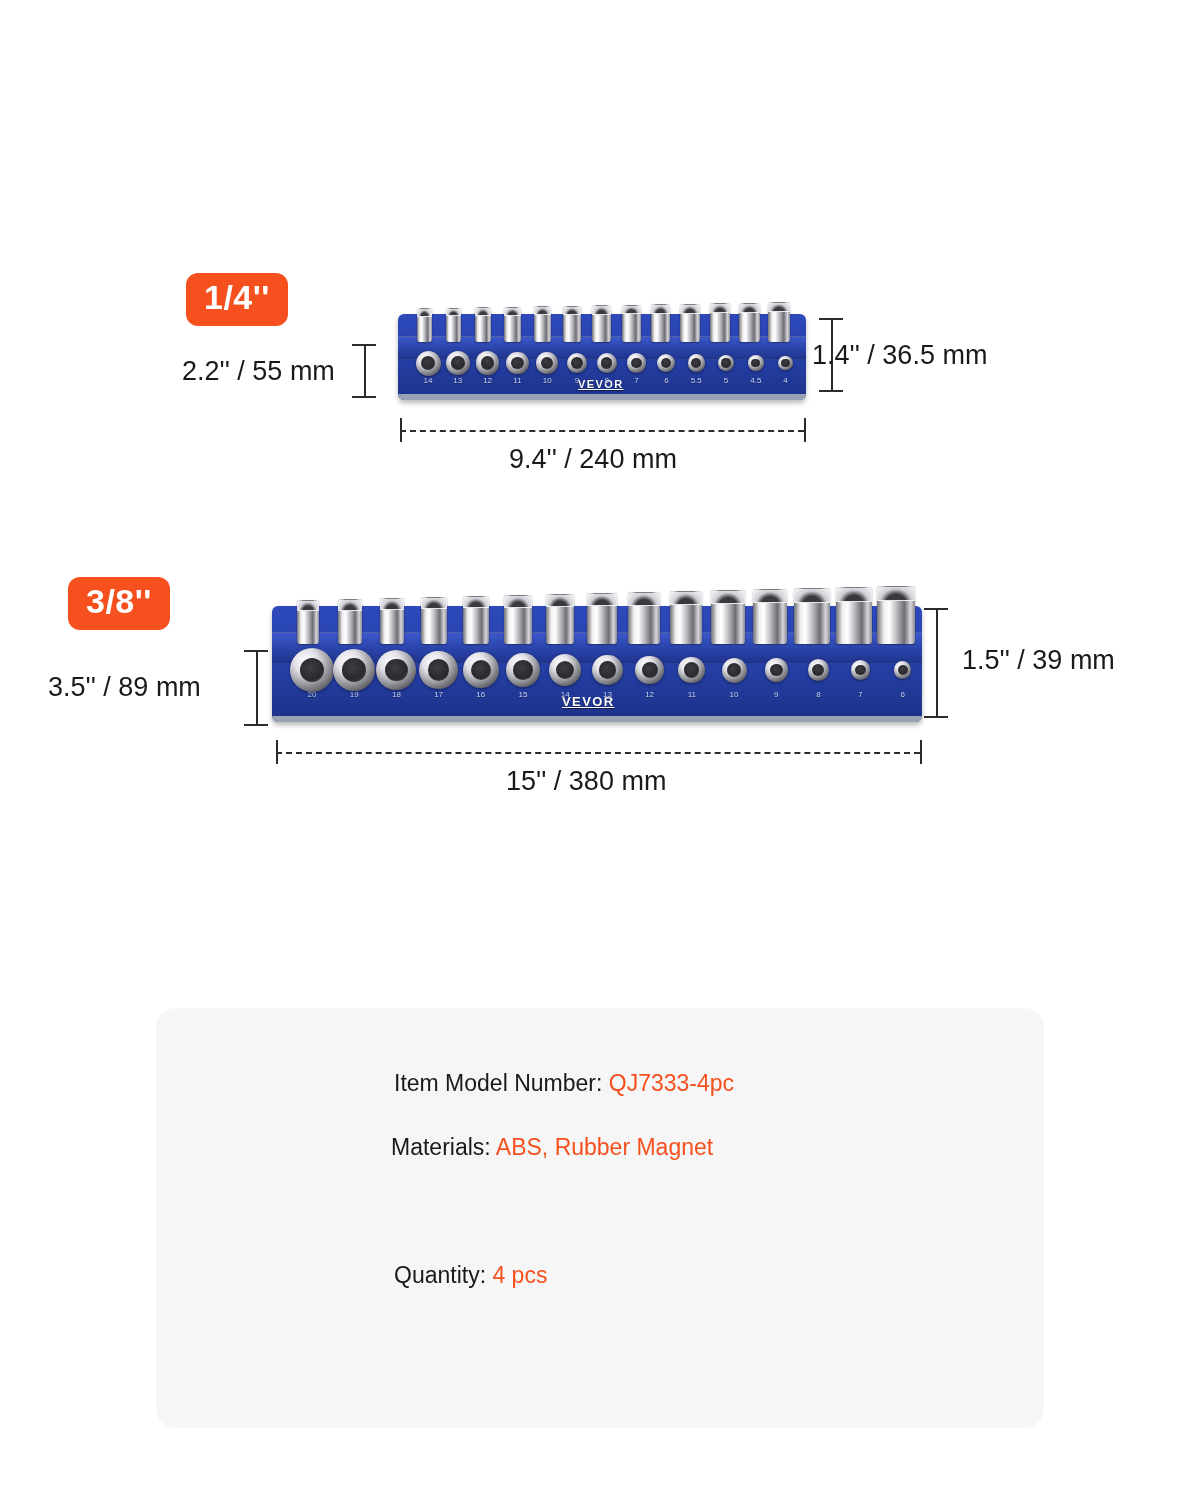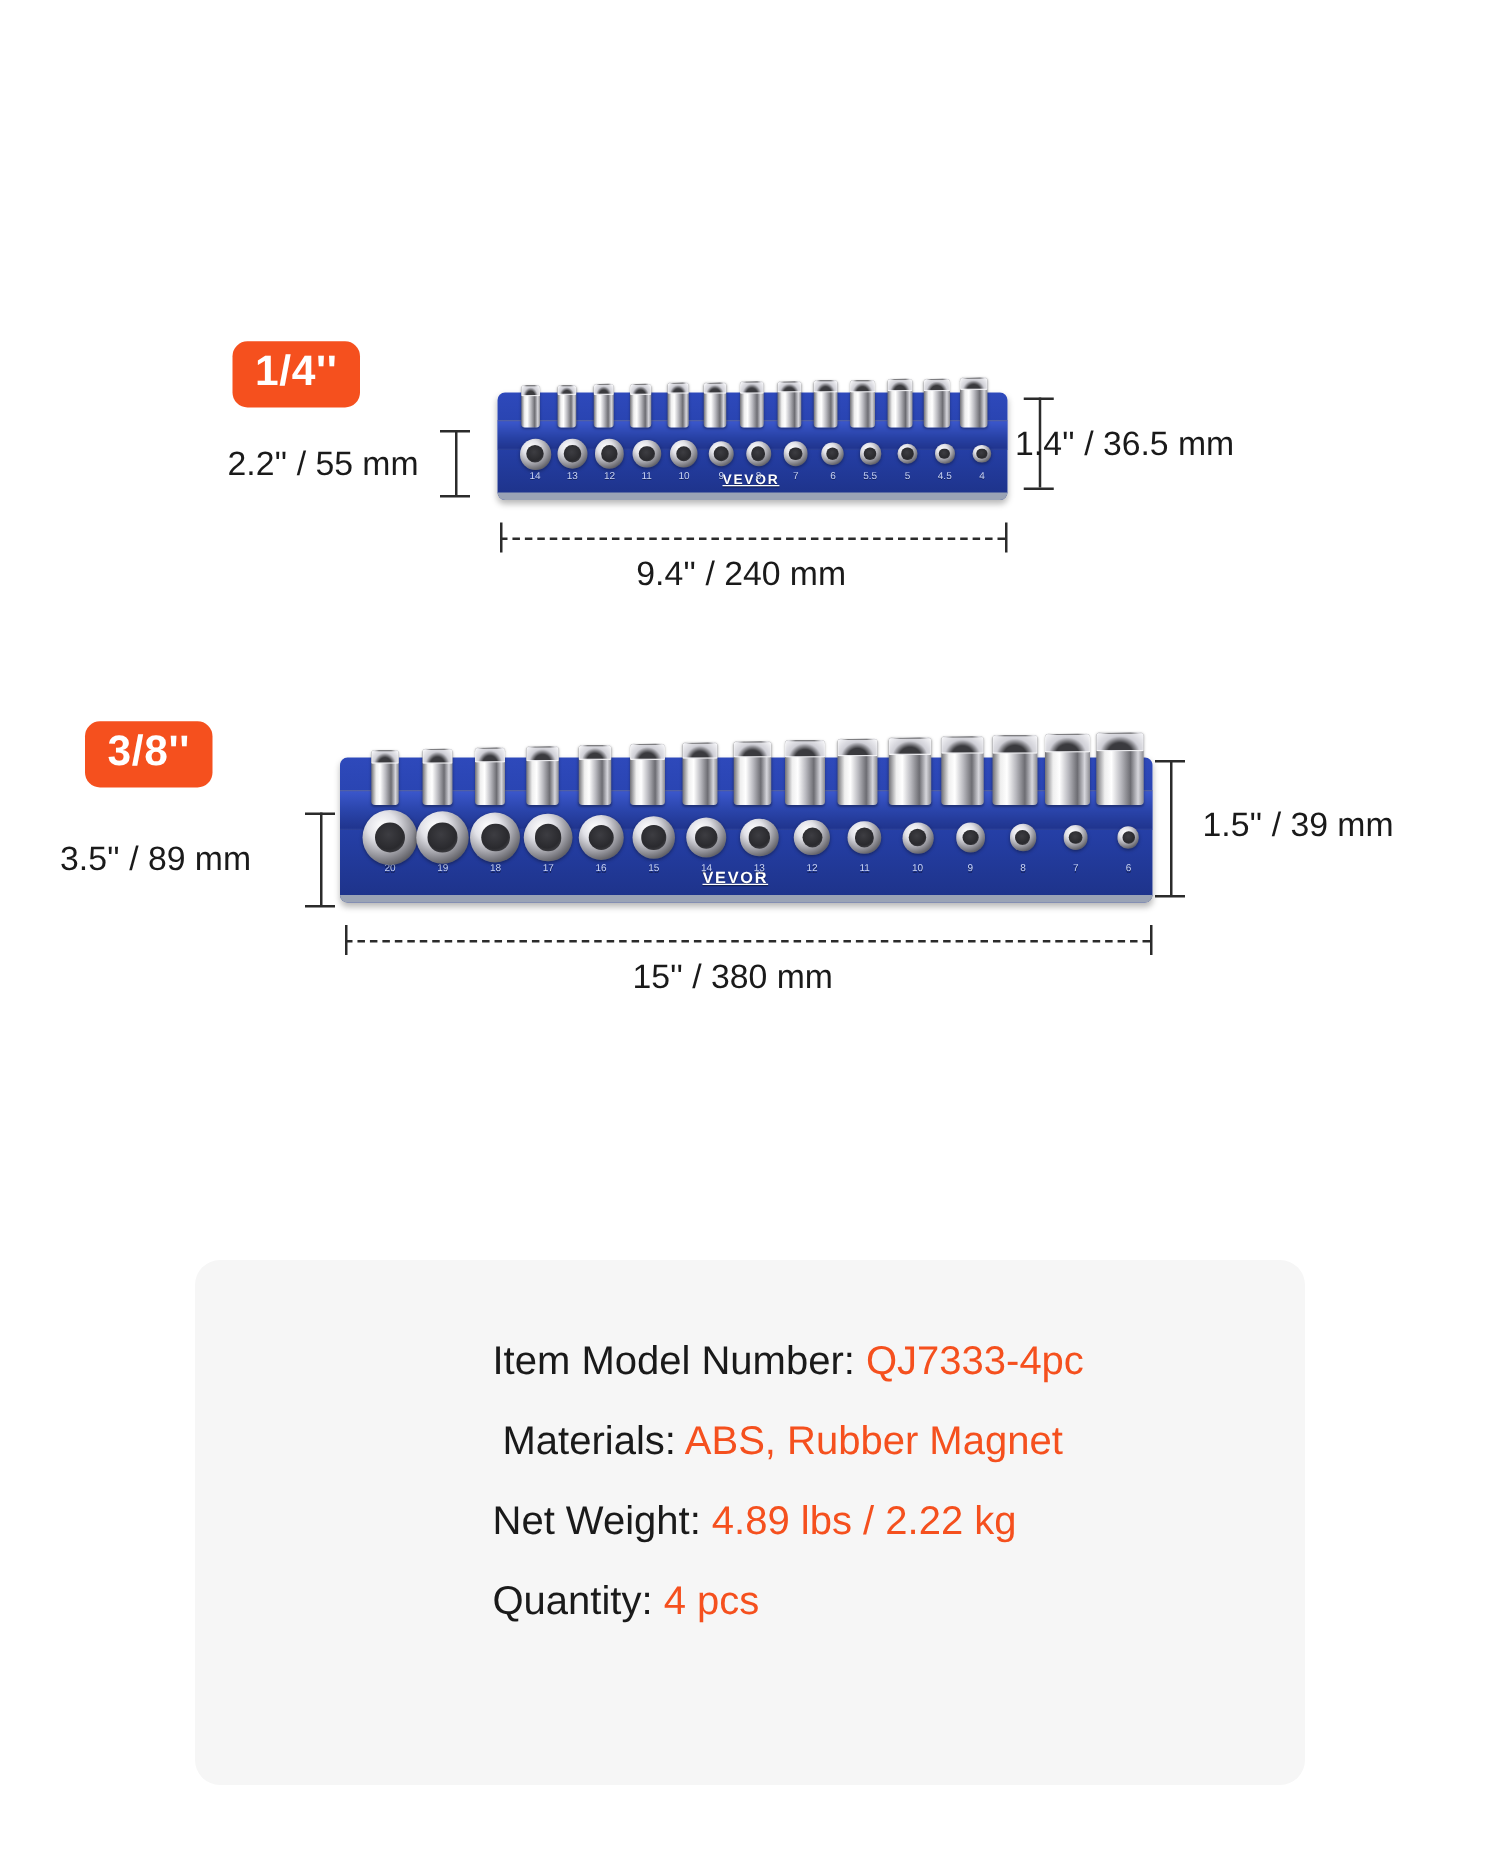--- a/index.html
+++ b/index.html
@@ -130,21 +130,21 @@
     background: radial-gradient(circle at 45% 40%, #3d3d42 0%, #2a2a2e 60%, #55555b 100%);
   }
 
   
   .spec-card {
     position: absolute;
     background: #f6f6f6;
     border-radius: 20px;
   }
   .spec-row {
-    font-size: 32px;
+    font-size: 23px;
     line-height: 1;
     white-space: nowrap;
   }
   .spec-key { color: #1a1a1a; }
   .spec-val { color: #f5501e; }
 </style>
 </head>
 <body>
 
 <div class="abs" style="left:186px; top:273px;">
@@ -365,25 +365,21 @@
     <div class="socket-top-view" style="left: 535.8px; top: 107.4px; width: 21.2px; height: 21.2px;"></div>
     <div class="socket-top-view" style="left: 578.95px; top: 108.35px; width: 19.3px; height: 19.3px;"></div>
     <div class="socket-top-view" style="left: 622.1px; top: 109.3px; width: 17.4px; height: 17.4px;"></div>
   </div>
 
 <div class="spec-card" style="left:156px; top:1008px; width:888px; height:420px;">
   <div class="spec-row abs" style="left:238px; top:64px;">
     <span class="spec-key">Item Model Number:</span>
     <span class="spec-val">QJ7333-4pc</span>
   </div>
-  <div class="spec-row abs" style="left:246px; top:128px;">
+  <div class="spec-row abs" style="left:235px; top:128px;">
     <span class="spec-key">Materials:</span>
     <span class="spec-val">ABS, Rubber Magnet</span>
-  </div>
-  <div class="spec-row abs" style="left:238px; top:192px;">
-    <span class="spec-key">Net Weight:</span>
-    <span class="spec-val">4.89 lbs / 2.22 kg</span>
   </div>
   <div class="spec-row abs" style="left:238px; top:256px;">
     <span class="spec-key">Quantity:</span>
     <span class="spec-val">4 pcs</span>
   </div>
 </div>
 
 </body></html>

